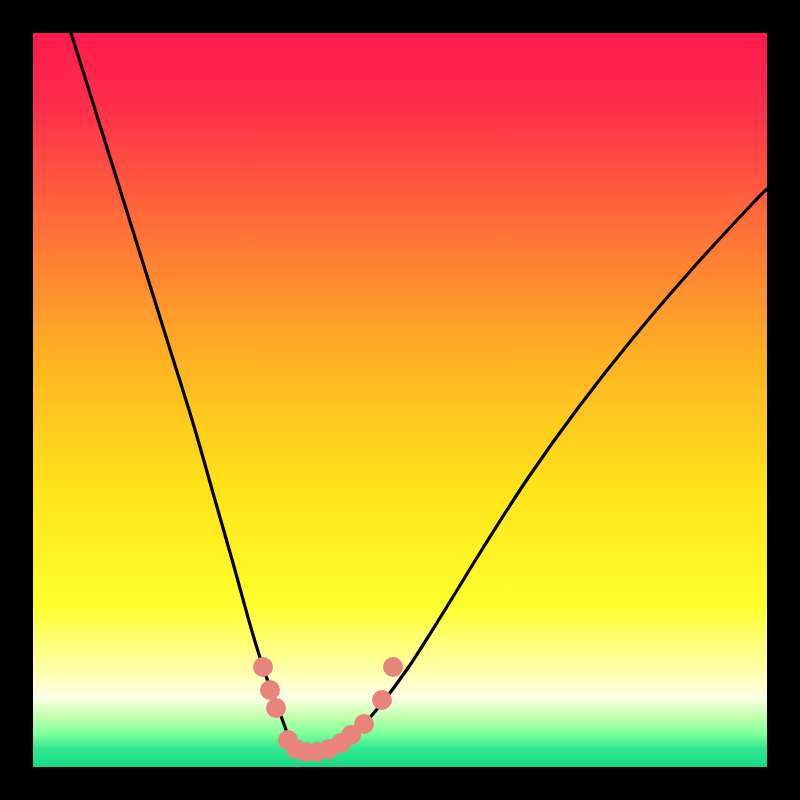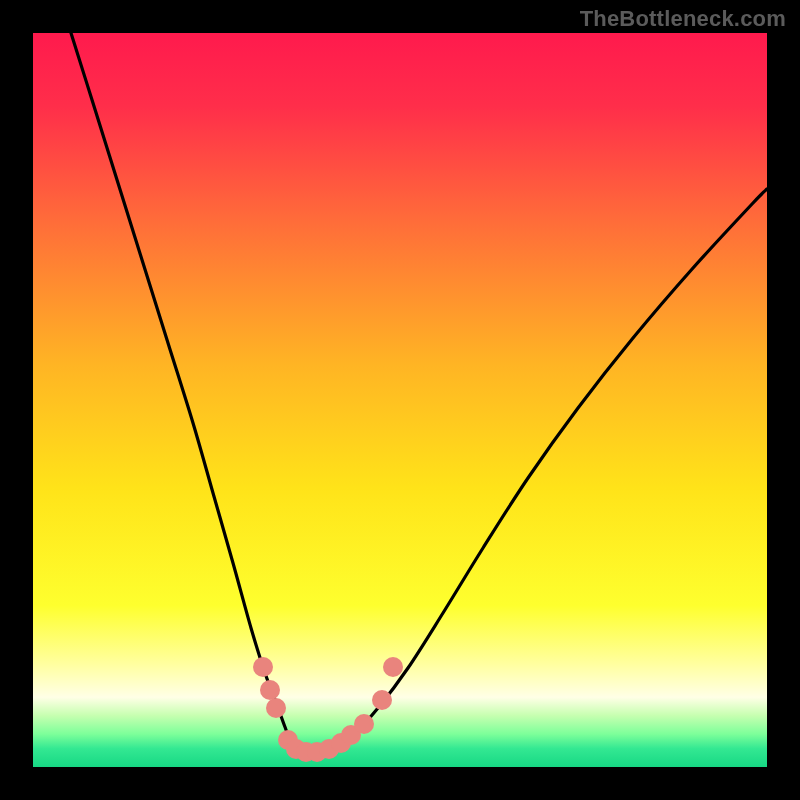--- a/index.html
+++ b/index.html
@@ -97,14 +97,13 @@
         <div class="dot" style="left: 284px; top: 719px; background: rgb(233, 132, 125);"></div>
         <div class="dot" style="left: 296px; top: 716px; background: rgb(233, 132, 125);"></div>
         <div class="dot" style="left: 308px; top: 710px; background: rgb(233, 132, 125);"></div>
         <div class="dot" style="left: 318px; top: 702px; background: rgb(233, 132, 125);"></div>
         <div class="dot" style="left: 331px; top: 691px; background: rgb(233, 132, 125);"></div>
         <div class="dot" style="left: 349px; top: 667px; background: rgb(233, 132, 125);"></div>
         <div class="dot" style="left: 360px; top: 634px; background: rgb(233, 132, 125);"></div>
       </div>
   </div>
 
-  <div class="watermark">TheBottleneck.com</div>
 </div>
 
 </body></html>

